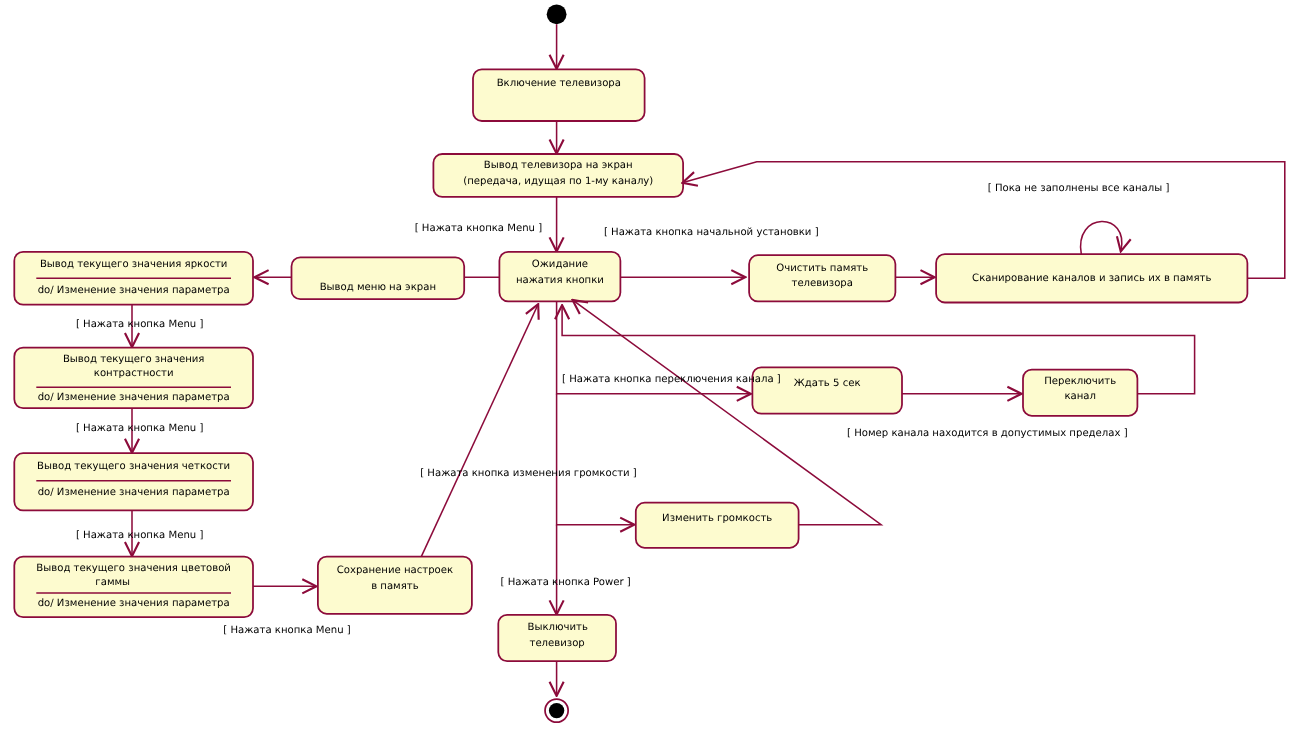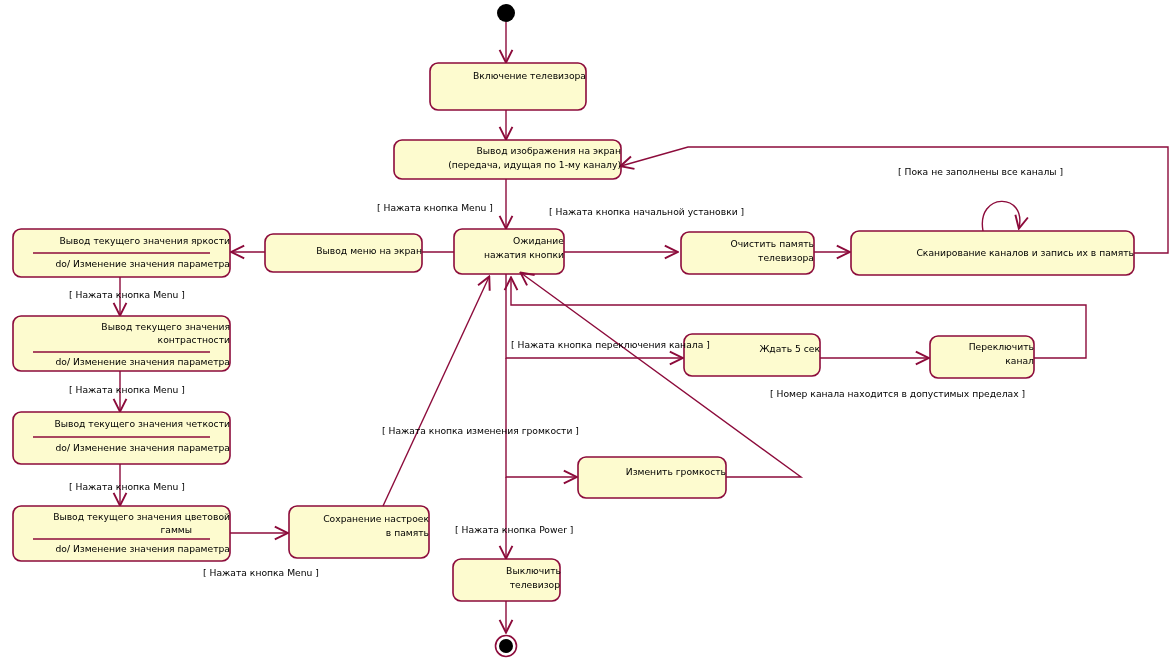--- a/index.html
+++ b/index.html
@@ -45,21 +45,21 @@
     stroke-width: 1.6;
   }
   .node-dot-inner {
     fill: #000000;
   }
   .state-label {
     position: absolute;
     color: #000000;
     font-size: 9.2px;
     line-height: 11.5px;
-    text-align: right;
+    text-align: center;
     white-space: pre-line;
     font-family: "DejaVu Sans", sans-serif;
   }
   .guard-label {
     position: absolute;
     color: #000000;
     font-size: 9.2px;
     line-height: 11px;
     white-space: nowrap;
     font-family: "DejaVu Sans", sans-serif;
@@ -154,27 +154,27 @@
     <rect class="state-box" x="453" y="559" width="107" height="42" rx="8" ry="8"></rect>
 
     <path class="edge" d="M 506 601 L 506 632" marker-end="url(#arrowhead)"></path>
 
     <circle class="node-dot-outer" cx="506" cy="646" r="10.5"></circle>
     <circle class="node-dot-inner" cx="506" cy="646" r="7"></circle>
   </svg>
 
   <div class="state-label" style="left:430px; top:70px; width:156px;">Включение телевизора</div>
 
-  <div class="state-label" style="left:394px; top:145px; width:227px;">Вывод изображения на экран</div>
+  <div class="state-label" style="left:394px; top:145px; width:227px;">Вывод телевизора на экран</div>
   <div class="state-label" style="left:394px; top:159px; width:227px;">(передача, идущая по 1-му каналу)</div>
 
   <div class="state-label" style="left:454px; top:235px; width:110px;">Ожидание</div>
   <div class="state-label" style="left:454px; top:249px; width:110px;">нажатия кнопки</div>
 
-  <div class="state-label" style="left:265px; top:245px; width:157px;">Вывод меню на экран</div>
+  <div class="state-label" style="left:265px; top:256px; width:157px;">Вывод меню на экран</div>
 
   <div class="state-label" style="left:13px; top:235px; width:217px;">Вывод текущего значения яркости</div>
   <div class="state-label" style="left:13px; top:258px; width:217px;">do/ Изменение значения параметра</div>
 
   <div class="state-label" style="left:13px; top:321px; width:217px;">Вывод текущего значения</div>
   <div class="state-label" style="left:13px; top:334px; width:217px;">контрастности</div>
   <div class="state-label" style="left:13px; top:356px; width:217px;">do/ Изменение значения параметра</div>
 
   <div class="state-label" style="left:13px; top:418px; width:217px;">Вывод текущего значения четкости</div>
   <div class="state-label" style="left:13px; top:442px; width:217px;">do/ Изменение значения параметра</div>

